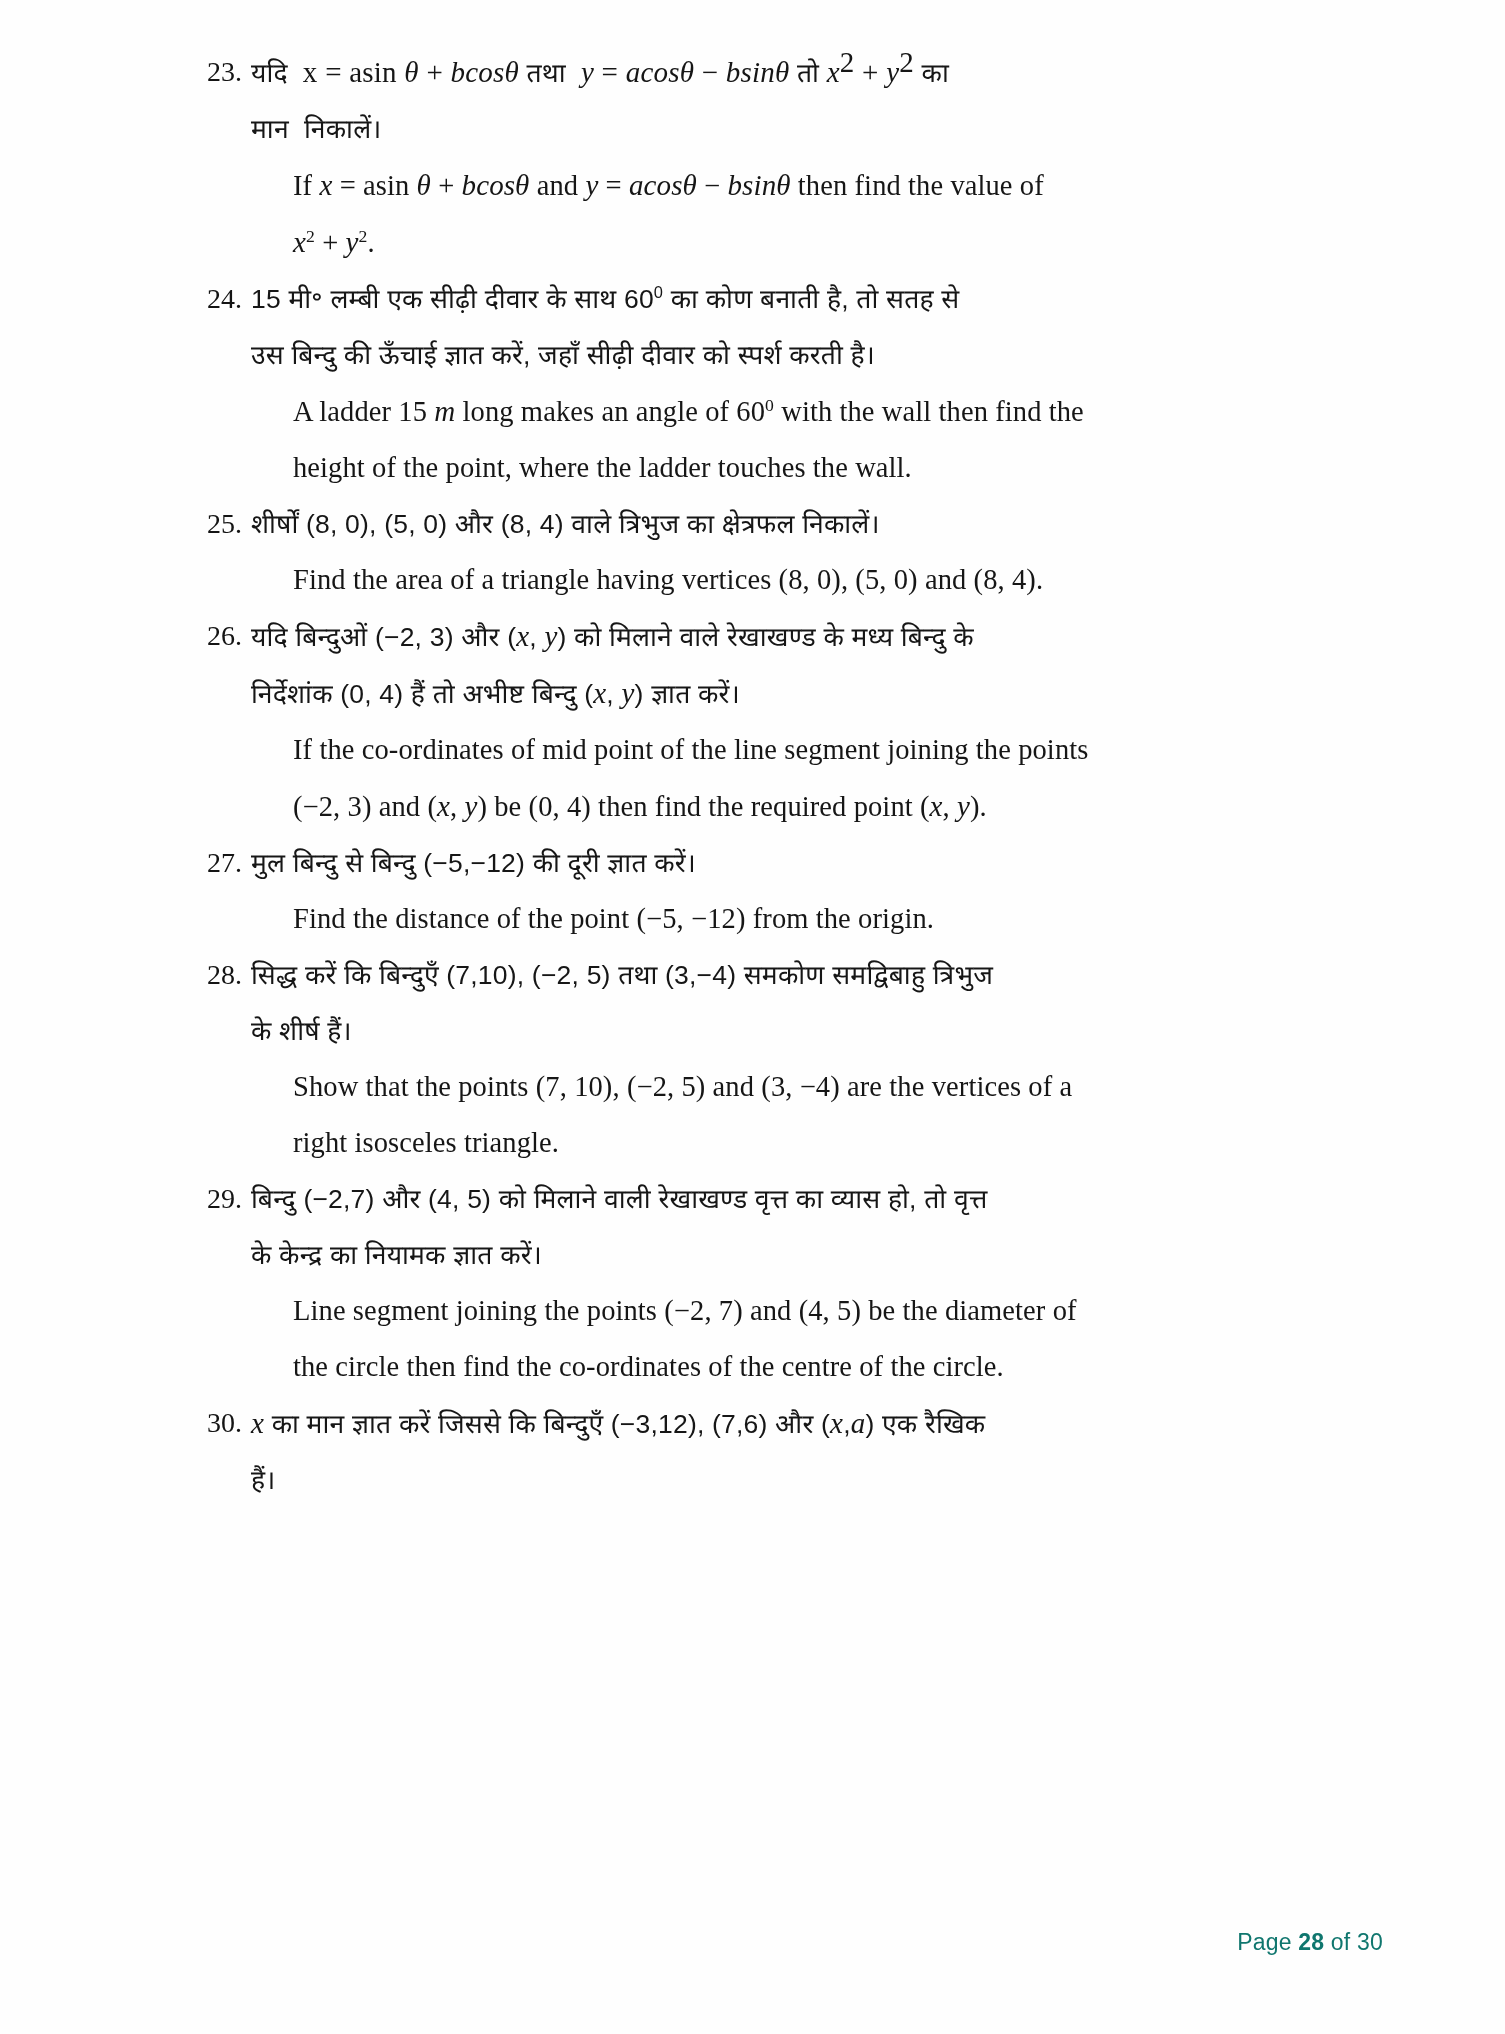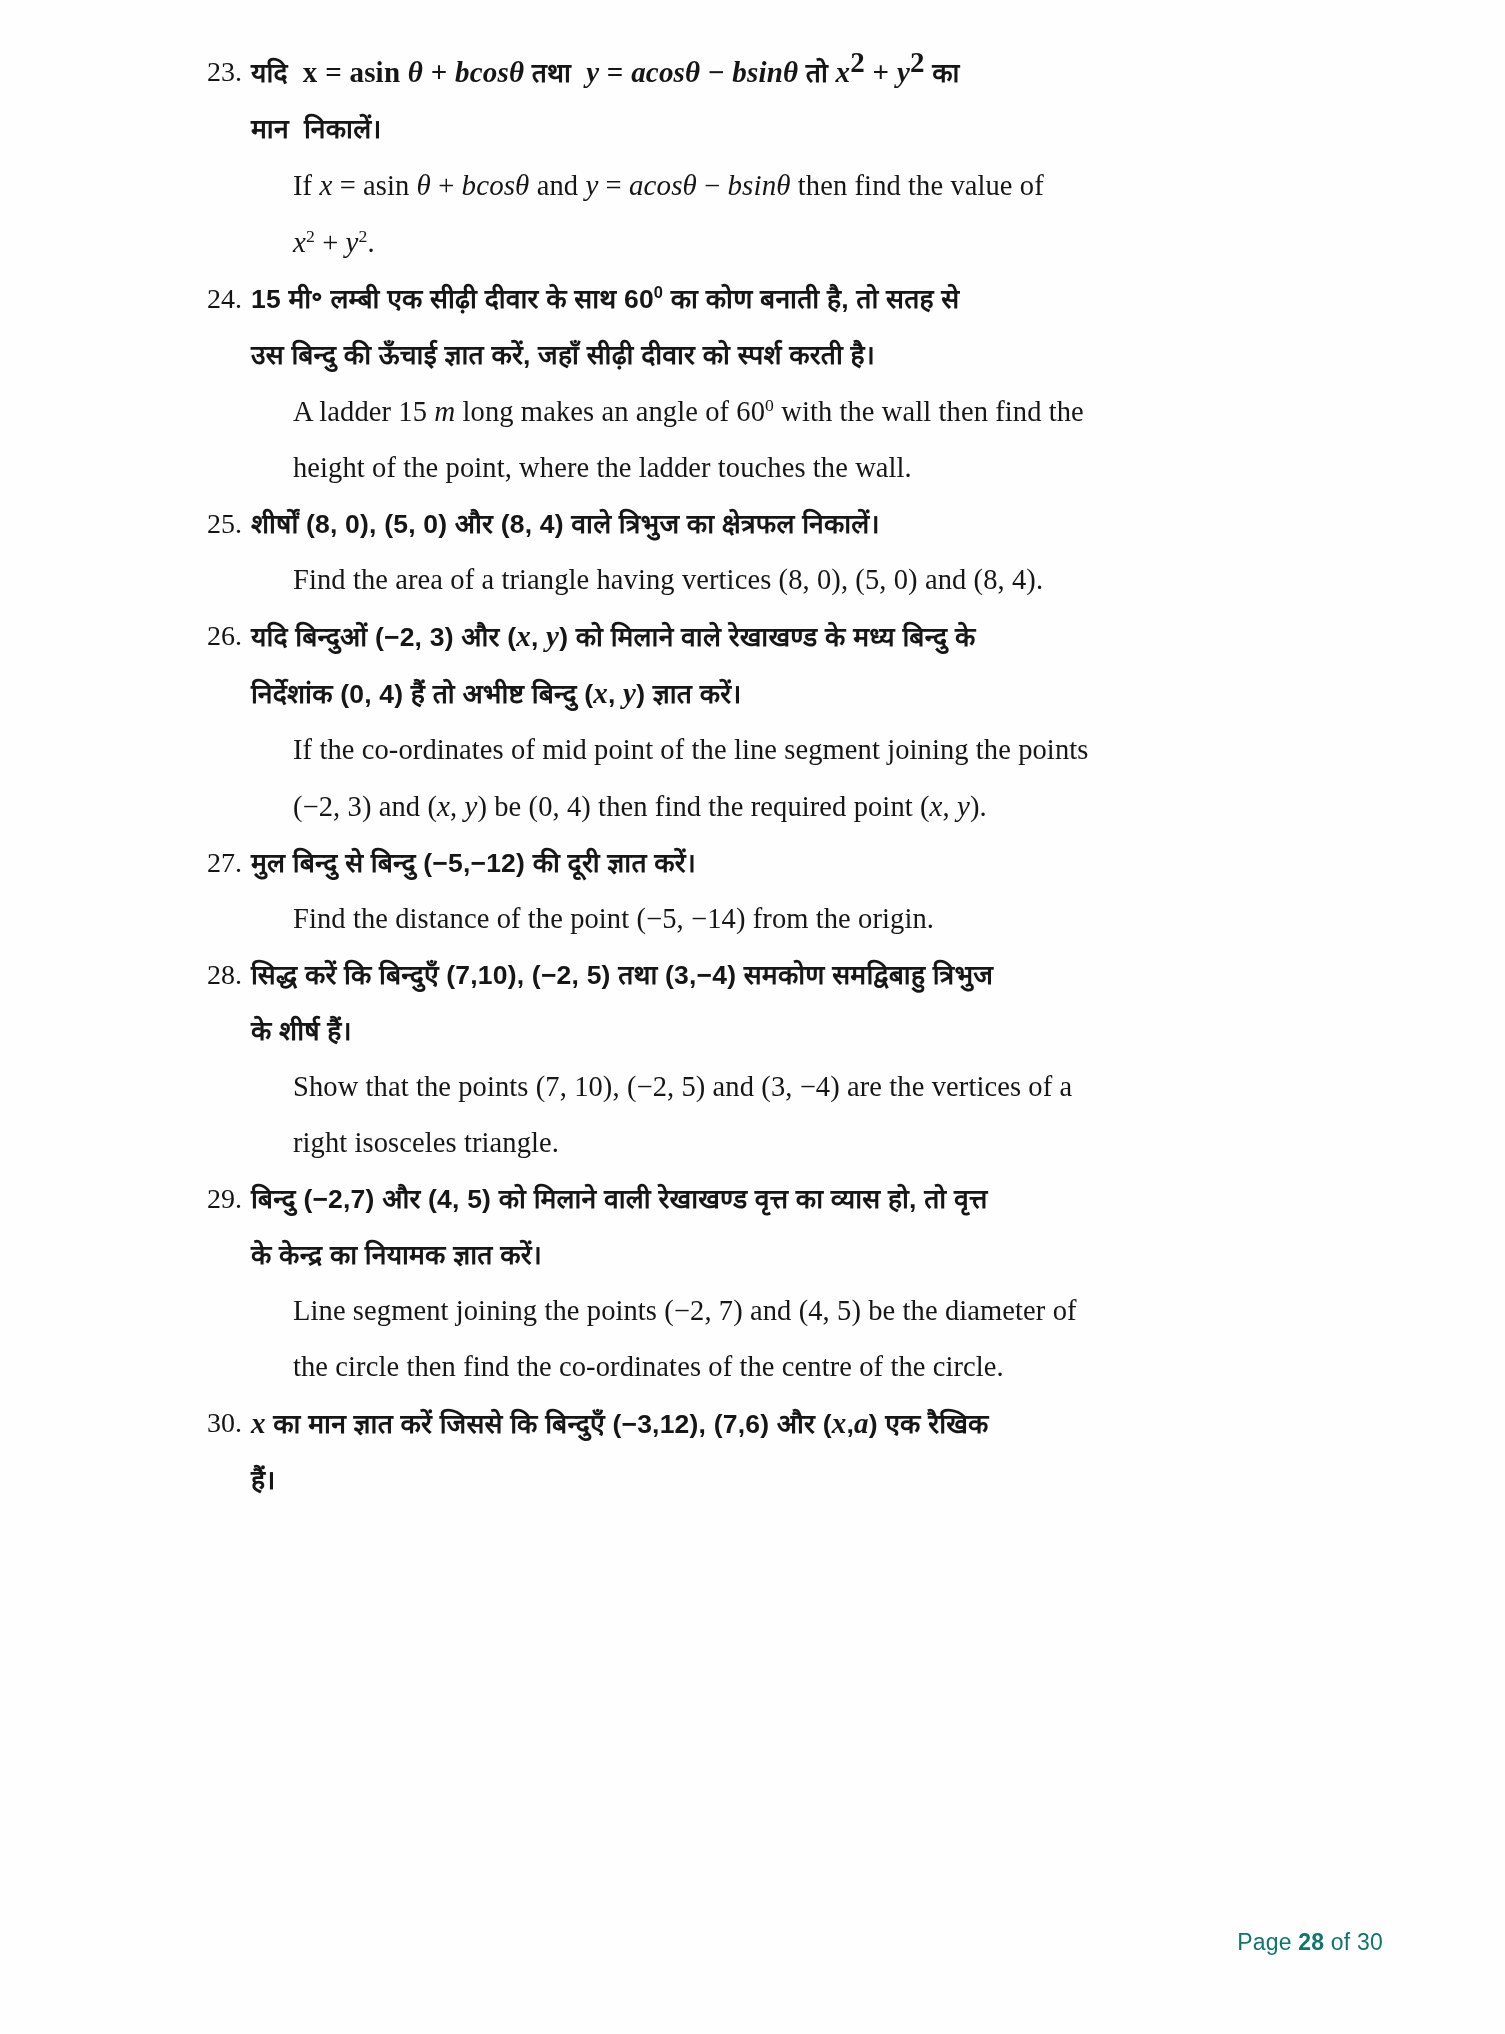--- a/index.html
+++ b/index.html
@@ -55,21 +55,20 @@
     white-space: nowrap;
     letter-spacing: 0.1px;
   }
 
   
   .hi {
     font-family: "Liberation Sans", "DejaVu Sans", sans-serif;
     font-size: 26.5px;
     line-height: 56px;
     letter-spacing: 0.2px;
-    font-weight: bold;
   }
   
   .en {
     font-family: "Liberation Serif", "DejaVu Serif", serif;
     font-size: 28.5px;
     line-height: 56px;
   }
   
   .indent { padding-left: 42px; }
 
@@ -143,21 +142,21 @@
         <div class="line hi">निर्देशांक (0, 4) हैं तो अभीष्ट बिन्दु (<span class="mi">x</span>, <span class="mi">y</span>) ज्ञात करें।</div>
         <div class="line en indent">If the co-ordinates of mid point of the line segment joining the points</div>
         <div class="line en indent">(−2, 3) and (<span class="mi">x</span>, <span class="mi">y</span>) be (0, 4) then find the required point (<span class="mi">x</span>, <span class="mi">y</span>).</div>
       </div>
     </div>
 
     <div class="q">
       <div class="q-num">27.</div>
       <div class="q-body">
         <div class="line hi">मुल बिन्दु से बिन्दु (−5,−12) की दूरी ज्ञात करें।</div>
-        <div class="line en indent">Find the distance of the point (−5, −14) from the origin.</div>
+        <div class="line en indent">Find the distance of the point (−5, −12) from the origin.</div>
       </div>
     </div>
 
     <div class="q">
       <div class="q-num">28.</div>
       <div class="q-body">
         <div class="line hi">सिद्ध करें कि बिन्दुएँ (7,10), (−2, 5) तथा (3,−4) समकोण समद्विबाहु त्रिभुज</div>
         <div class="line hi">के शीर्ष हैं।</div>
         <div class="line en indent">Show that the points (7, 10), (−2, 5) and (3, −4) are the vertices of a</div>
         <div class="line en indent">right isosceles triangle.</div>

